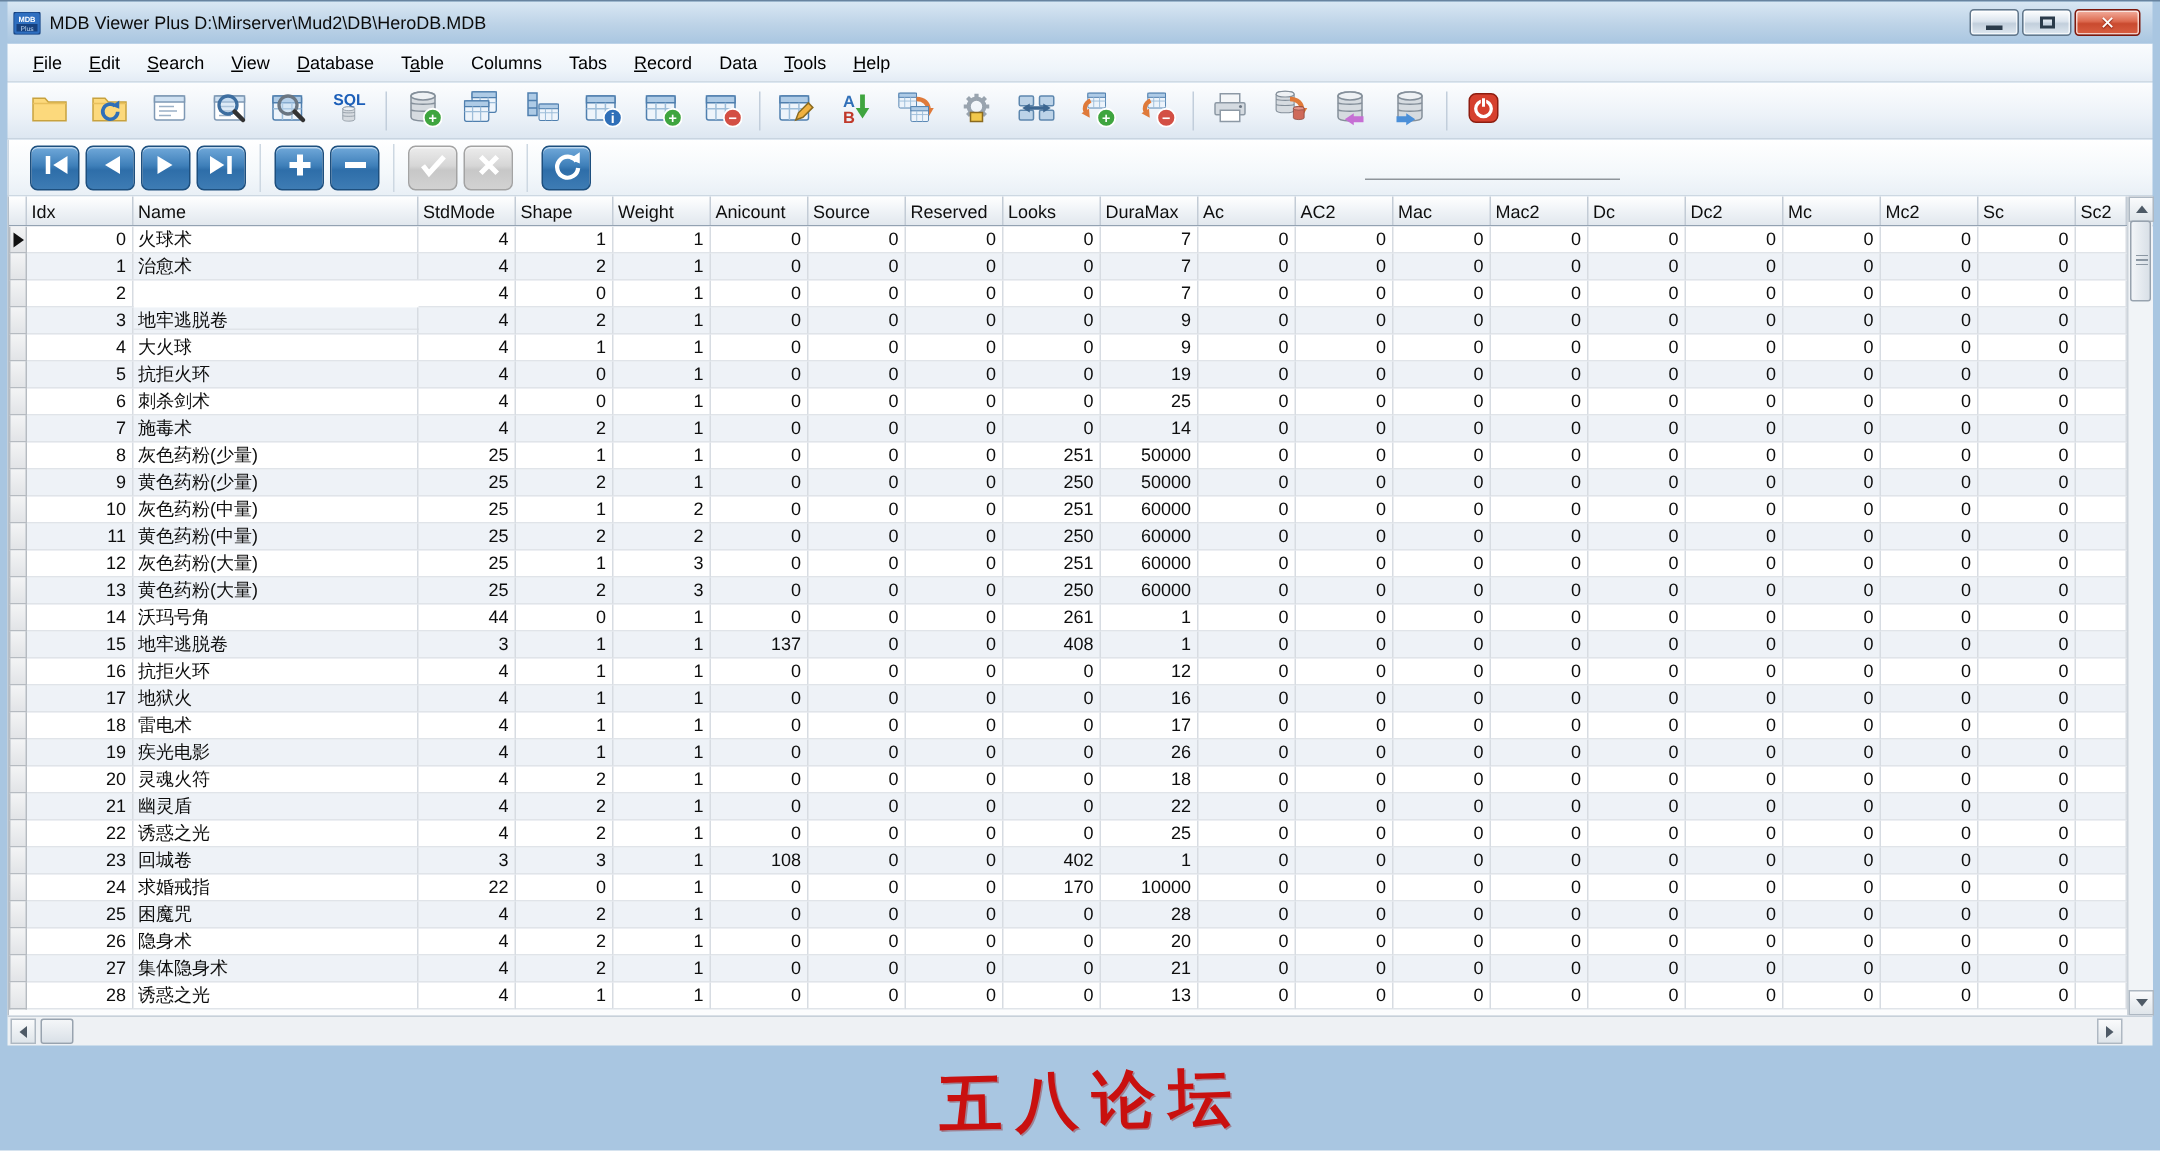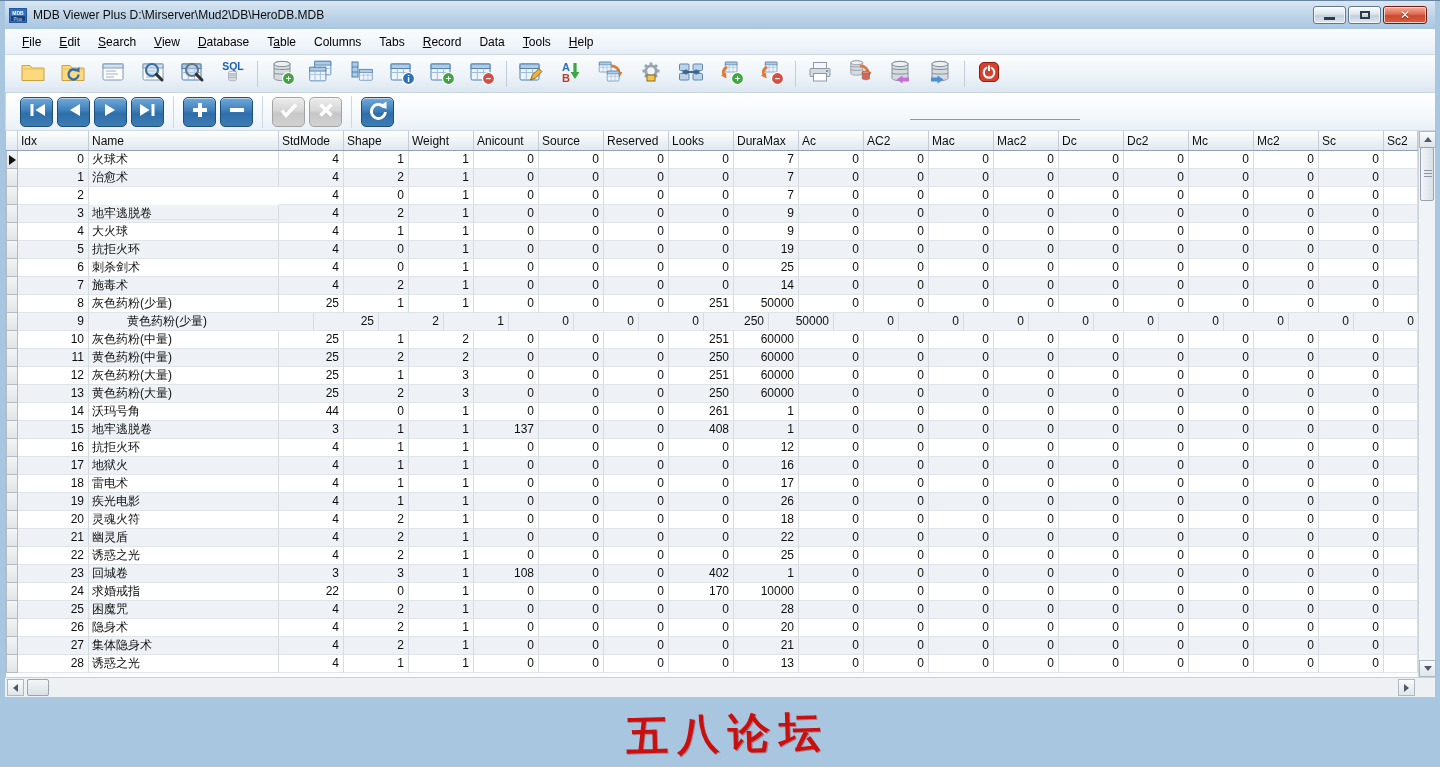--- a/index.html
+++ b/index.html
@@ -684,21 +684,21 @@
           <div class="cell num" style="width: 65px;">0</div>
           <div class="cell num" style="width: 65px;">0</div>
           <div class="cell num" style="width: 65px;">0</div>
           <div class="cell num" style="width: 65px;">0</div>
           <div class="cell num" style="width: 65px;">0</div>
           <div class="cell num" style="width: 34px;"></div>
         </div>
         <div class="grow alt">
           <div class="gutter"></div>
           <div class="cell num" style="width: 71px;">9</div>
-          <div class="cell txt" style="width: 190px; margin-left: 35px;">黄色药粉(少量)</div>
+          <div class="cell txt" style="width: 190px;">黄色药粉(少量)</div>
           <div class="cell num" style="width: 65px;">25</div>
           <div class="cell num" style="width: 65px;">2</div>
           <div class="cell num" style="width: 65px;">1</div>
           <div class="cell num" style="width: 65px;">0</div>
           <div class="cell num" style="width: 65px;">0</div>
           <div class="cell num" style="width: 65px;">0</div>
           <div class="cell num" style="width: 65px;">250</div>
           <div class="cell num" style="width: 65px;">50000</div>
           <div class="cell num" style="width: 65px;">0</div>
           <div class="cell num" style="width: 65px;">0</div>

